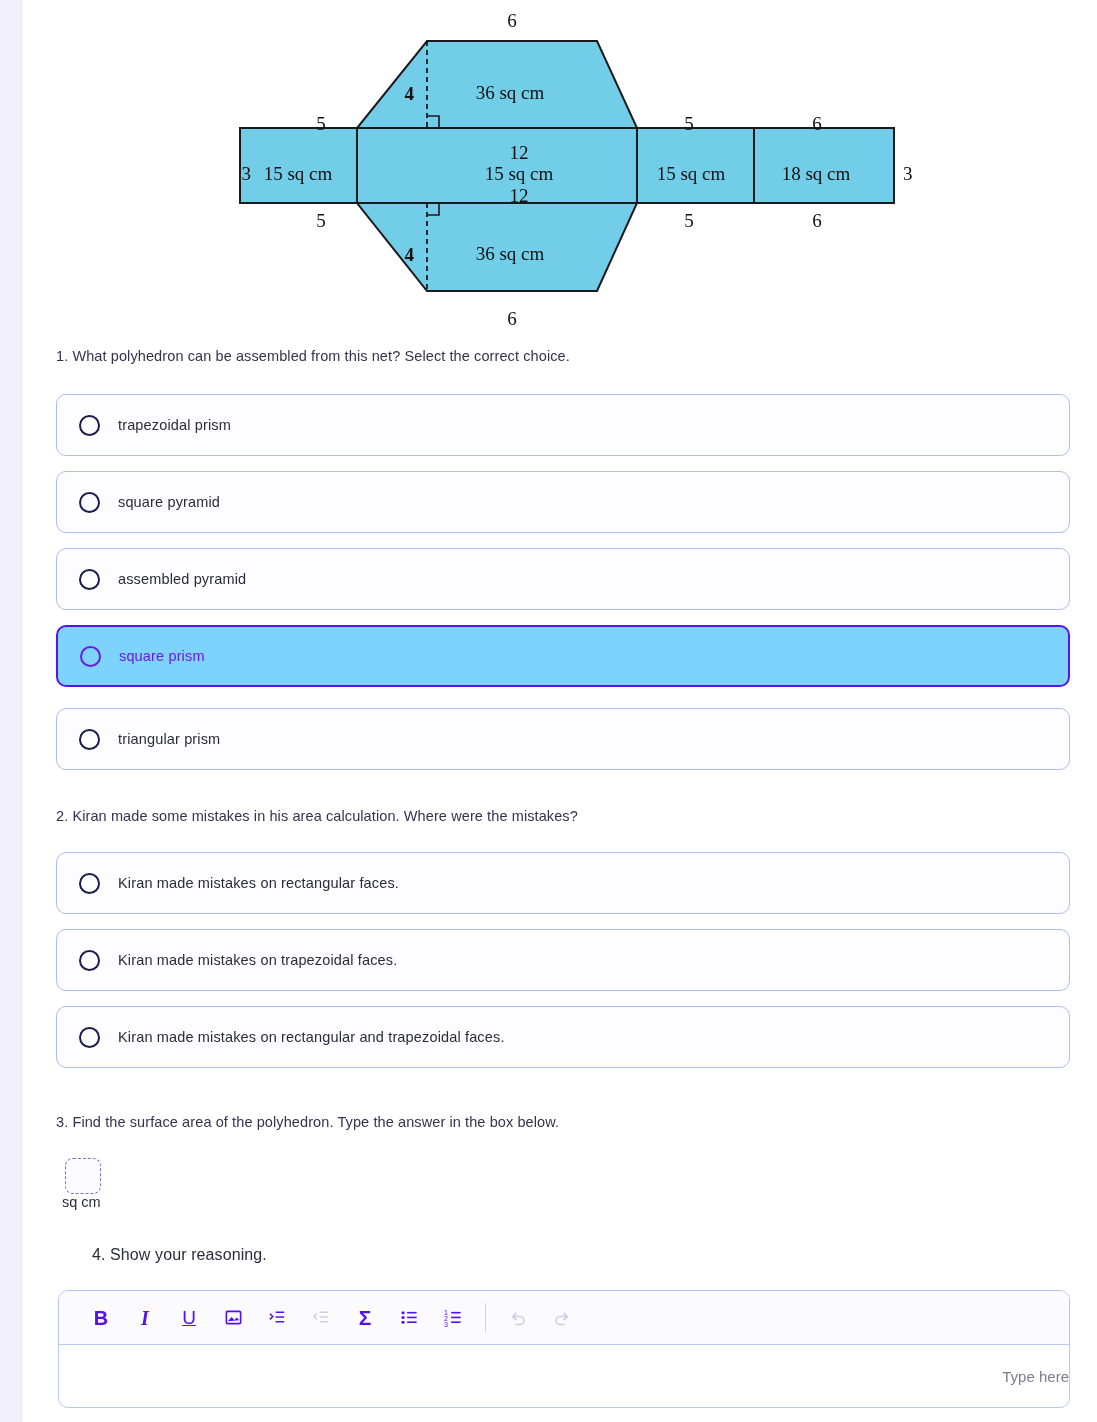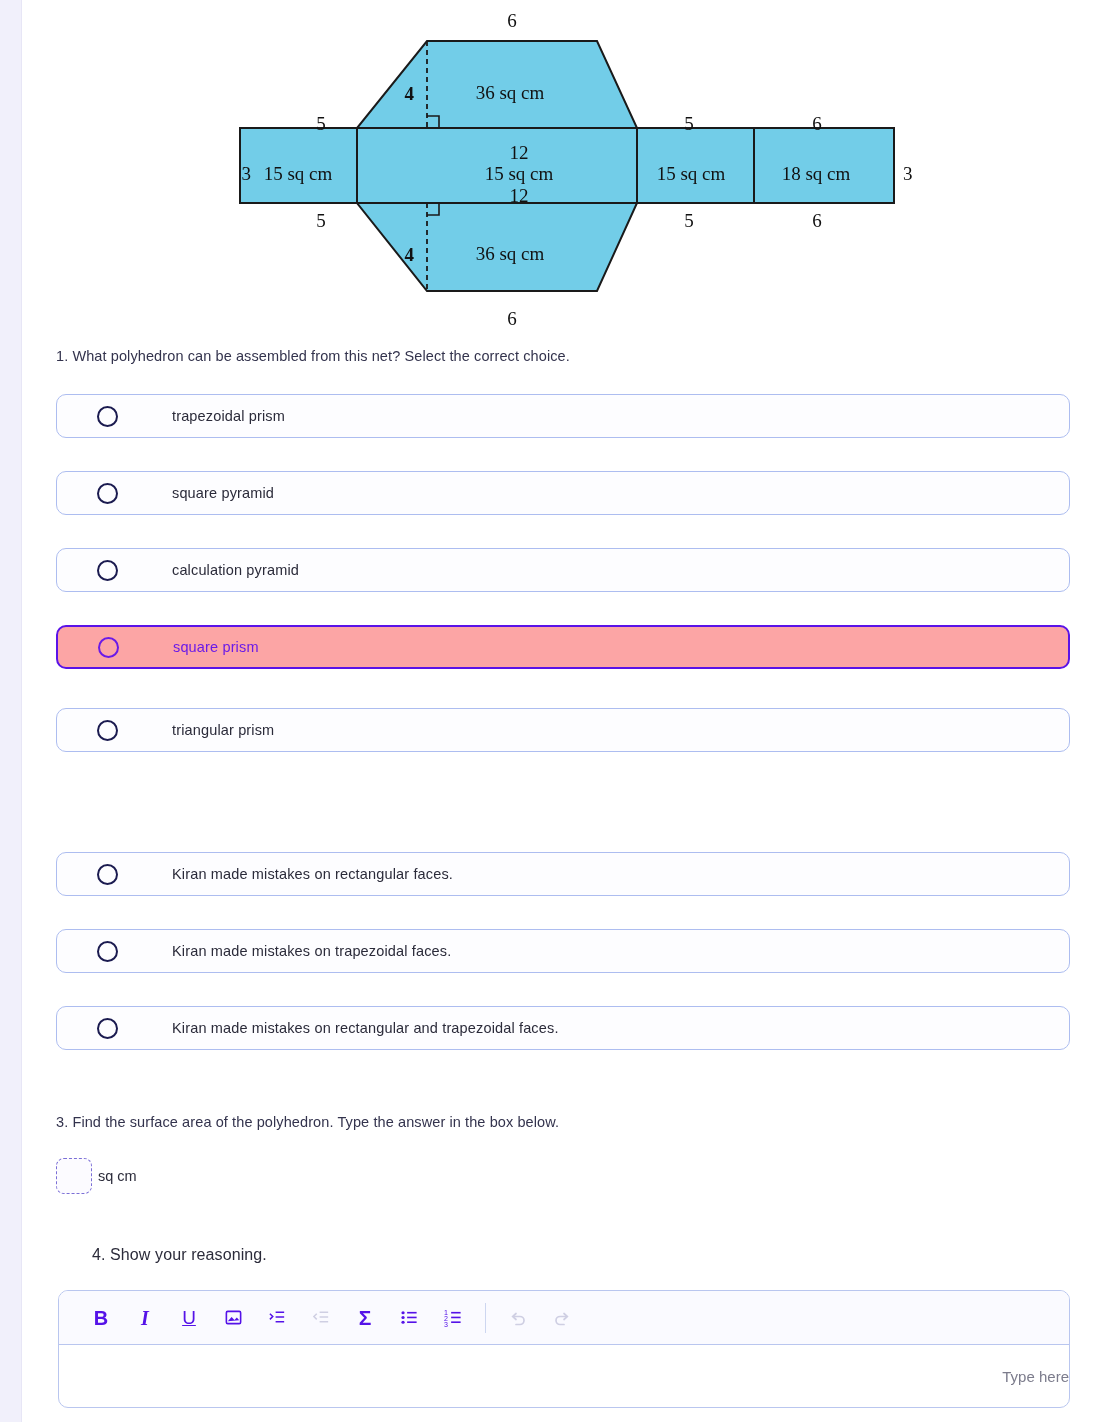--- a/index.html
+++ b/index.html
@@ -56,33 +56,32 @@
   .q-text.big {
     font-size: 16px;
     font-weight: 400;
     color: #2b2b3a;
   }
 
   .option {
     position: absolute;
     left: 34px;
     width: 1014px;
-    height: 44px;
+    height: 62px;
     background: #fdfdff;
     border: 1.3px solid #adbdf0;
     border-radius: 10px;
     display: flex;
     align-items: center;
-    padding-left: 40px;
+    padding-left: 22px;
     cursor: pointer;
-    gap: 36px;
   }
   .option.selected {
     border: 2.4px solid #5a13e8;
-    background: #fca5a5;
+    background: #7dd3fc;
   }
   .radio {
     width: 21px; height: 21px;
     border-radius: 50%;
     border: 2.2px solid #1b1b50;
     flex: 0 0 auto;
     margin-right: 18px;
   }
   .option.selected .radio {
     border-color: #6a1ae8;
@@ -93,21 +92,22 @@
     letter-spacing: .15px;
   }
   .option.selected .opt-label { color: #6a1ae8; }
 
   
   #short-answer-row {
     position: absolute;
     left: 34px;
     top: 1158px;
     display: flex;
-    align-items: center;
+    align-items: flex-end;
+    flex-direction: column;
   }
   #sa-box {
     width: 36px;
     height: 36px;
     border: 1.6px dashed #7b6fd6;
     border-radius: 8px;
     background: #fcfbff;
   }
   #sa-unit {
     margin-left: 6px;
@@ -243,33 +243,34 @@
     <span class="opt-label">trapezoidal prism</span>
   </div>
 
   <div class="option" style="top:471px;">
     <span class="radio"></span>
     <span class="opt-label">square pyramid</span>
   </div>
 
   <div class="option" style="top:548px;">
     <span class="radio"></span>
-    <span class="opt-label">calculation pyramid</span>
+    <span class="opt-label">assembled pyramid</span>
   </div>
 
   <div class="option selected" style="top:625px;">
     <span class="radio"></span>
     <span class="opt-label">square prism</span>
   </div>
 
   <div class="option" style="top:708px;text-align:center;">
     <span class="radio"></span>
     <span class="opt-label">triangular prism</span>
   </div>
 
+  <div class="q-text" style="left:34px; top:806px;">2. Kiran made some mistakes in his area calculation. Where were the mistakes?</div>
 
   <div class="option" style="top:852px;">
     <span class="radio"></span>
     <span class="opt-label">Kiran made mistakes on rectangular faces.</span>
   </div>
 
   <div class="option" style="top:929px;text-align:right;">
     <span class="radio"></span>
     <span class="opt-label">Kiran made mistakes on trapezoidal faces.</span>
   </div>

